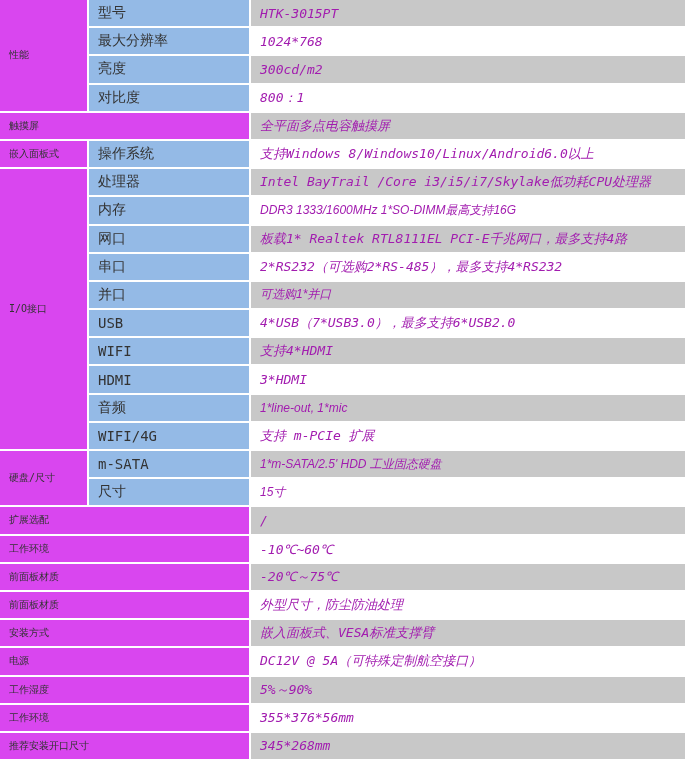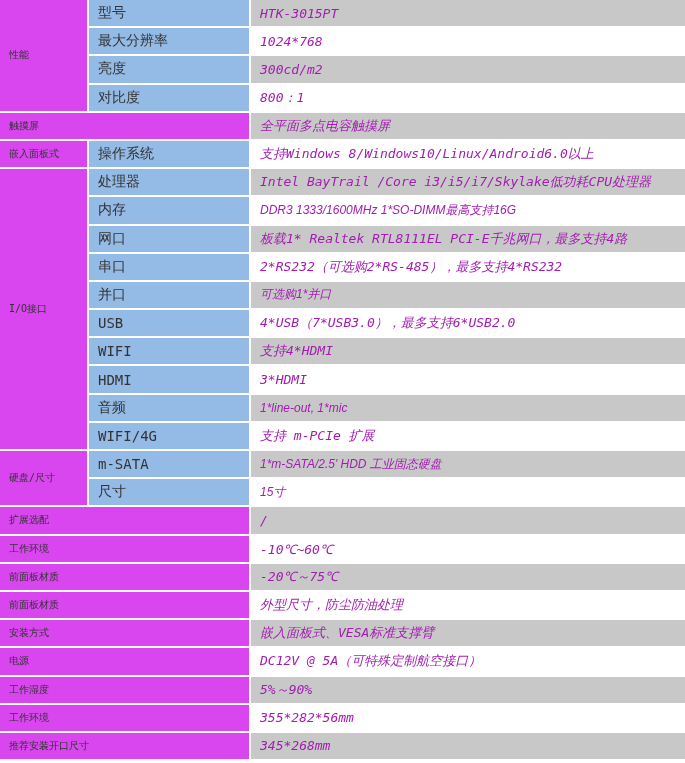--- a/index.html
+++ b/index.html
@@ -151,21 +151,21 @@
       <tr>
         <td class="cat" colspan="2">电源</td>
         <td class="val w f-song">DC12V @ 5A（可特殊定制航空接口）</td>
       </tr>
       <tr>
         <td class="cat" colspan="2">工作湿度</td>
         <td class="val g f-song">5%～90%</td>
       </tr>
       <tr>
         <td class="cat" colspan="2">工作环境</td>
-        <td class="val w f-song">355*282*56mm</td>
+        <td class="val w f-song">355*376*56mm</td>
       </tr>
       <tr>
         <td class="cat" colspan="2">推荐安装开口尺寸</td>
         <td class="val g f-song">345*268mm</td>
       </tr>
     </tbody>
   </table>
 </div>
 
 </body></html>

